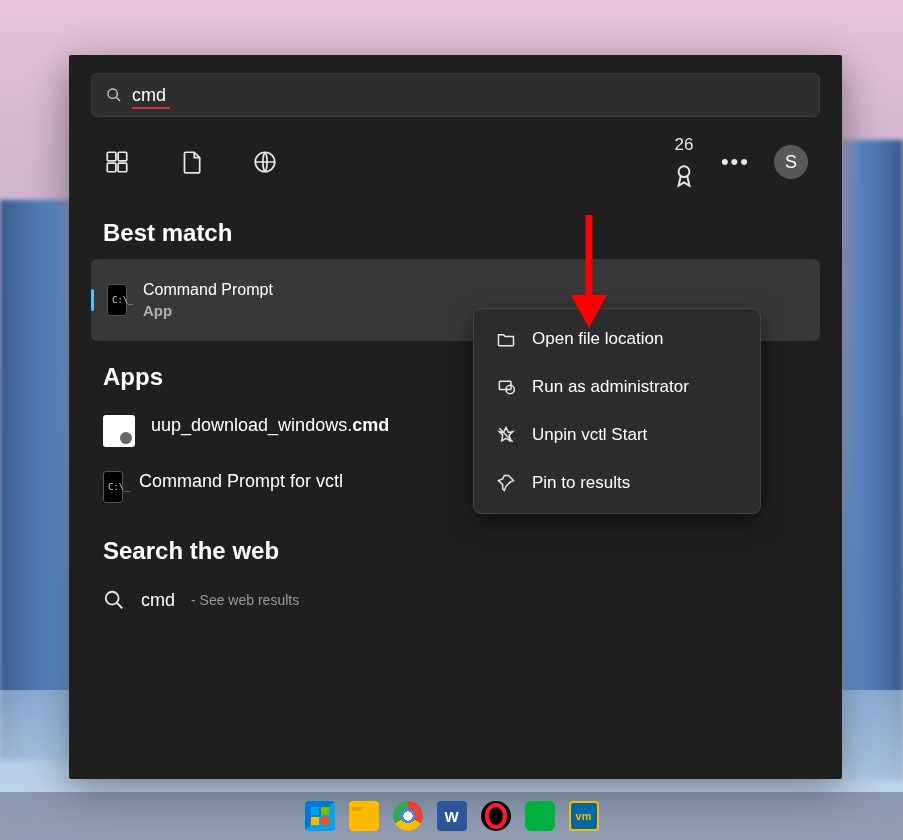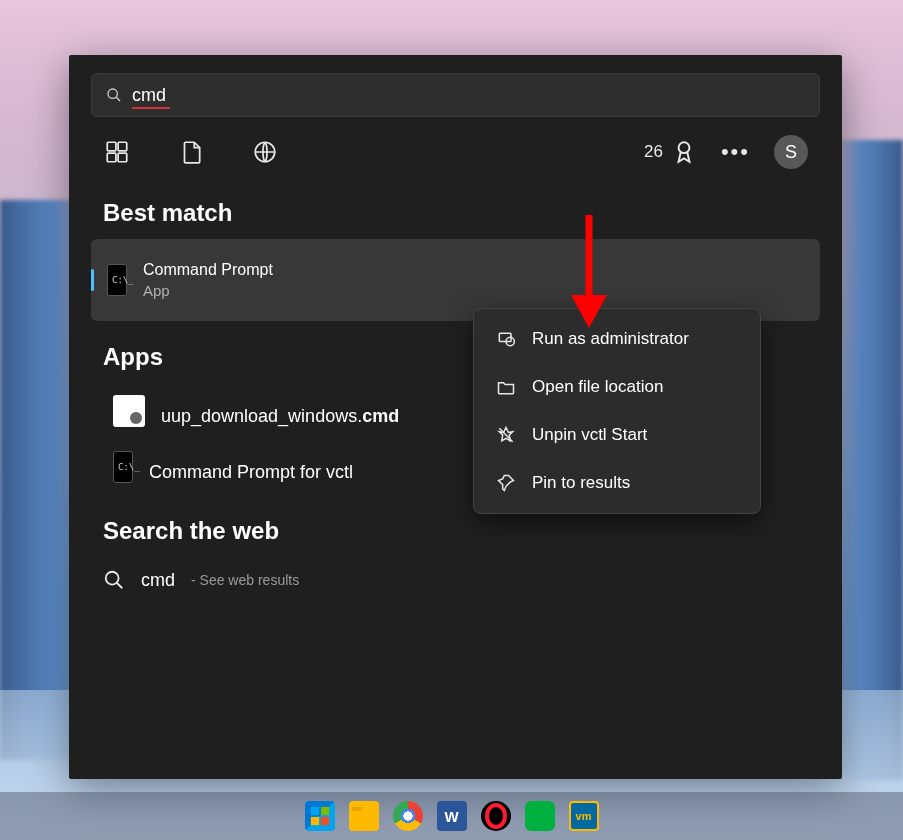--- a/index.html
+++ b/index.html
@@ -32,44 +32,44 @@
   .search-box svg { width: 16px; height: 16px; stroke: #ccc; fill:none; stroke-width:2; margin-right:10px;}
   .search-text { font-size: 18px; color: #fff; position:relative; }
   .search-underline { position:absolute; bottom:-3px; left:0; width:38px; height:2px; background:#d13438; }
 
   .filter-row { display:flex; align-items:center; justify-content:space-between;
     padding: 18px 34px 8px 34px; }
   .filter-left { display:flex; gap: 46px; }
   .filter-right { display:flex; gap: 24px; align-items:center; }
   .filter-icon { width:28px; height:28px; display:flex; align-items:center; justify-content:center; cursor:pointer; }
   .filter-icon svg { width:26px; height:26px; stroke:#e8e8e8; fill:none; stroke-width:1.6; }
-  .rewards { display:flex; align-items:center; gap:8px; color:#e8e8e8; font-size:17px; }
+  .rewards { display:flex; align-items:center; gap:8px; color:#e8e8e8; font-size:17px;flex-direction:column; }
   .rewards svg { width:26px; height:26px; stroke:#e8e8e8; fill:none; stroke-width:1.8;}
   .more-dots { color:#e8e8e8; font-size:22px; letter-spacing:2px; cursor:pointer;}
   .avatar { width:34px; height:34px; border-radius:50%; background:#585858;
     display:flex; align-items:center; justify-content:center; color:#fff; font-size:18px; cursor:pointer;}
 
   .section-header { color:#fff; font-size:24px; font-weight:700; padding: 22px 34px 12px 34px; }
 
   .best-match-row {
     margin: 0 22px; height: 82px; background:#383838; border-radius:6px;
     display:flex; align-items:center; padding: 0 18px 0 0; position:relative;
   }
   .best-match-row::before { content:""; position:absolute; left:0; top:30px; bottom:30px; width:3px;
     background:#4cc2ff; border-radius:2px;}
   .best-match-row .app-icon { margin-left:16px; margin-right:16px; }
   .app-icon { width:20px; height:32px; background:#000; border:1px solid #555; border-radius:3px;
     display:flex; align-items:center; padding-left:4px; color:#ccc; font-size:9px; font-family:monospace;}
   .file-icon { width:32px; height:32px; background:#fff; border-radius:3px; position:relative;}
   .file-icon::after { content:""; position:absolute; right:3px; bottom:3px; width:12px; height:12px;
     background:#666; border-radius:6px;}
   .bm-text .title { color:#fff; font-size:16px; }
-  .bm-text .sub { color:#b0b0b0; font-size:15px; margin-top:3px; }
-
-  .app-row { display:flex; align-items:flex-end; gap:16px; padding: 12px 44px; cursor:pointer; }
+  .bm-text .sub { color:#b0b0b0; font-size:15px; margin-top:3px;font-weight:bold; }
+
+  .app-row { display:flex; align-items:flex-start; gap:16px; padding: 12px 34px; cursor:pointer; }
   .app-row .label { color:#fff; font-size:18px; }
   .app-row .label b { font-weight:600; }
   .web-row { display:flex; align-items:center; gap:16px; padding: 12px 34px; cursor:pointer; }
   .web-row svg { width:22px; height:22px; stroke:#e8e8e8; fill:none; stroke-width:2;}
   .web-row .q { color:#fff; font-size:18px; }
   .web-row .hint { color:#9a9a9a; font-size:14px; }
 
   
   .ctx-menu { position:absolute; left:473px; top:308px; width:288px;
     background:#2c2c2c; border:1px solid #444; border-radius:8px;
@@ -185,30 +185,30 @@
       </svg>
     <span class="q">cmd</span>
     <span class="hint">- See web results</span>
   </div>
 
 </div>
 
 <div class="ctx-menu">
   <div class="ctx-item">
     <svg viewBox="0 0 24 24">
+        <path d="M3 7h6l2 2h10v10a1 1 0 0 1-1 1H4a1 1 0 0 1-1-1V7z"></path>
+      </svg>
+    <span>Open file location</span>
+  </div>
+  <div class="ctx-item">
+    <svg viewBox="0 0 24 24">
         <rect x="4" y="5" width="14" height="10" rx="1"></rect>
         <circle cx="17" cy="15" r="5"></circle>
       </svg>
     <span>Run as administrator</span>
-  </div>
-  <div class="ctx-item">
-    <svg viewBox="0 0 24 24">
-        <path d="M3 7h6l2 2h10v10a1 1 0 0 1-1 1H4a1 1 0 0 1-1-1V7z"></path>
-      </svg>
-    <span>Open file location</span>
   </div>
   <div class="ctx-item">
     <svg viewBox="0 0 24 24">
         <path d="M12 3l3 6 5-1-4 4 1 7-5-3-5 3 1-7-4-4 5 1z"></path>
         <line x1="4" y1="4" x2="20" y2="20"></line>
       </svg>
     <span>Unpin vctl Start</span>
   </div>
   <div class="ctx-item">
     <svg viewBox="0 0 24 24">

